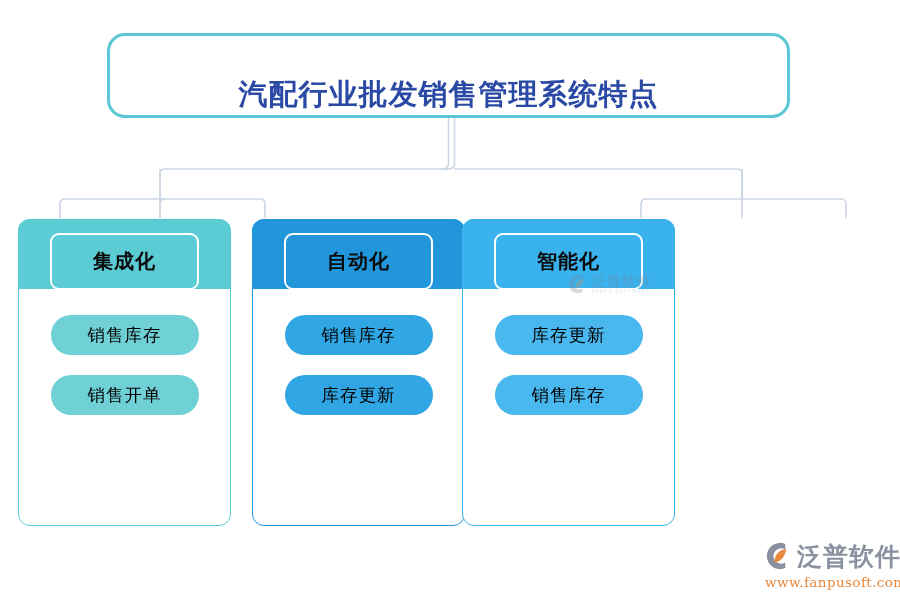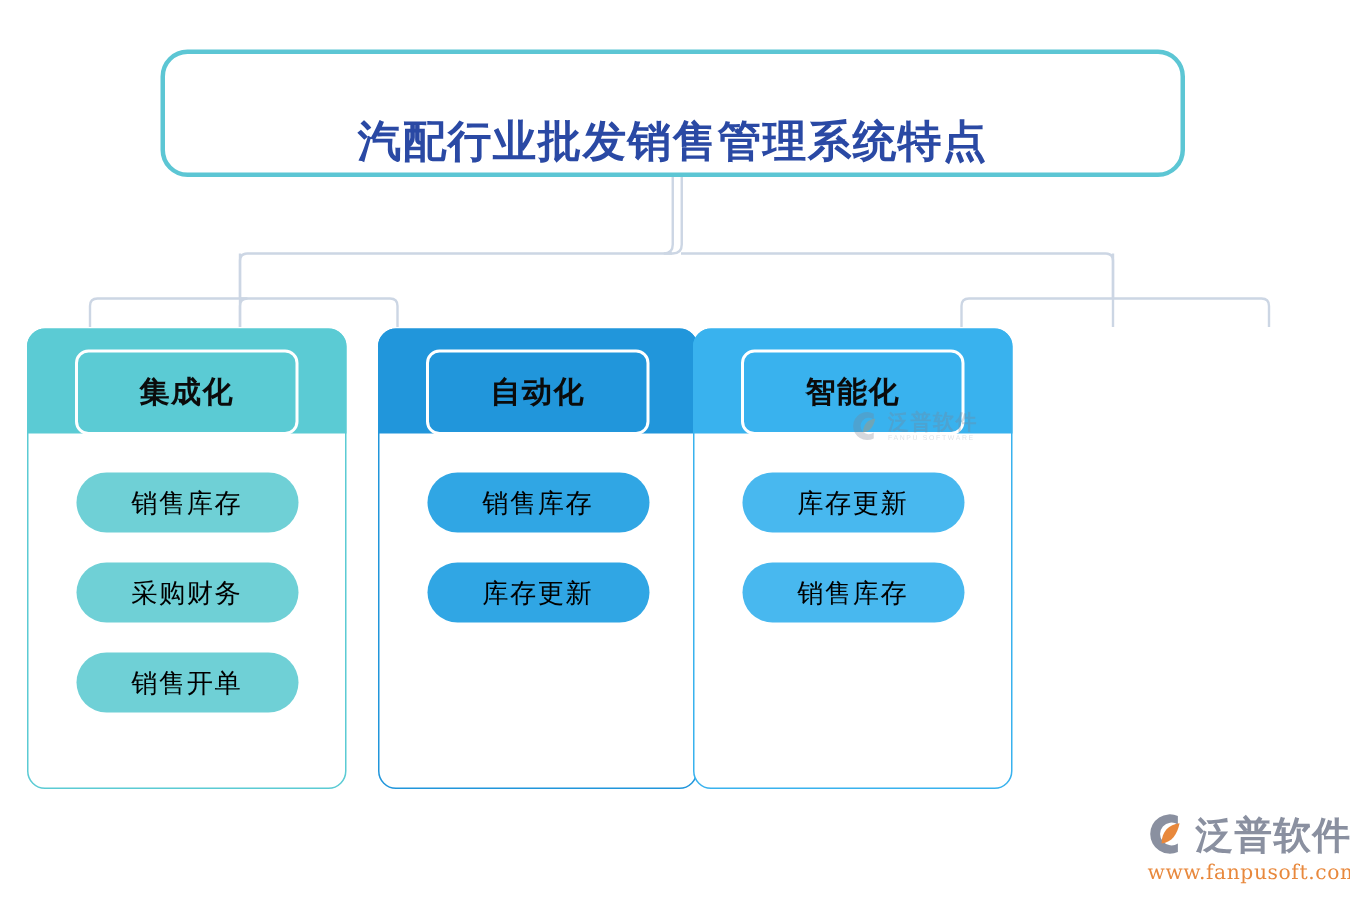--- a/index.html
+++ b/index.html
@@ -145,23 +145,20 @@
     <div class="col-frame"></div>
     <div class="col-capfill"></div>
     <div class="col-head">
       <span class="col-head-text">集成化</span>
     </div>
     <div class="col-items">
       <div class="pill">
           <span class="pill-text">销售库存</span>
         </div>
       <div class="pill">
-          <span class="pill-text">采购财务</span>
-        </div>
-      <div class="pill">
           <span class="pill-text">销售开单</span>
         </div>
     </div>
   </div>
 
   <div class="col" id="col1" style="left: 252px; padding-left: 21px; --c: #2196db; --p: #30a6e4;">
     <div class="col-frame"></div>
     <div class="col-capfill"></div>
     <div class="col-head">
       <span class="col-head-text">自动化</span>

